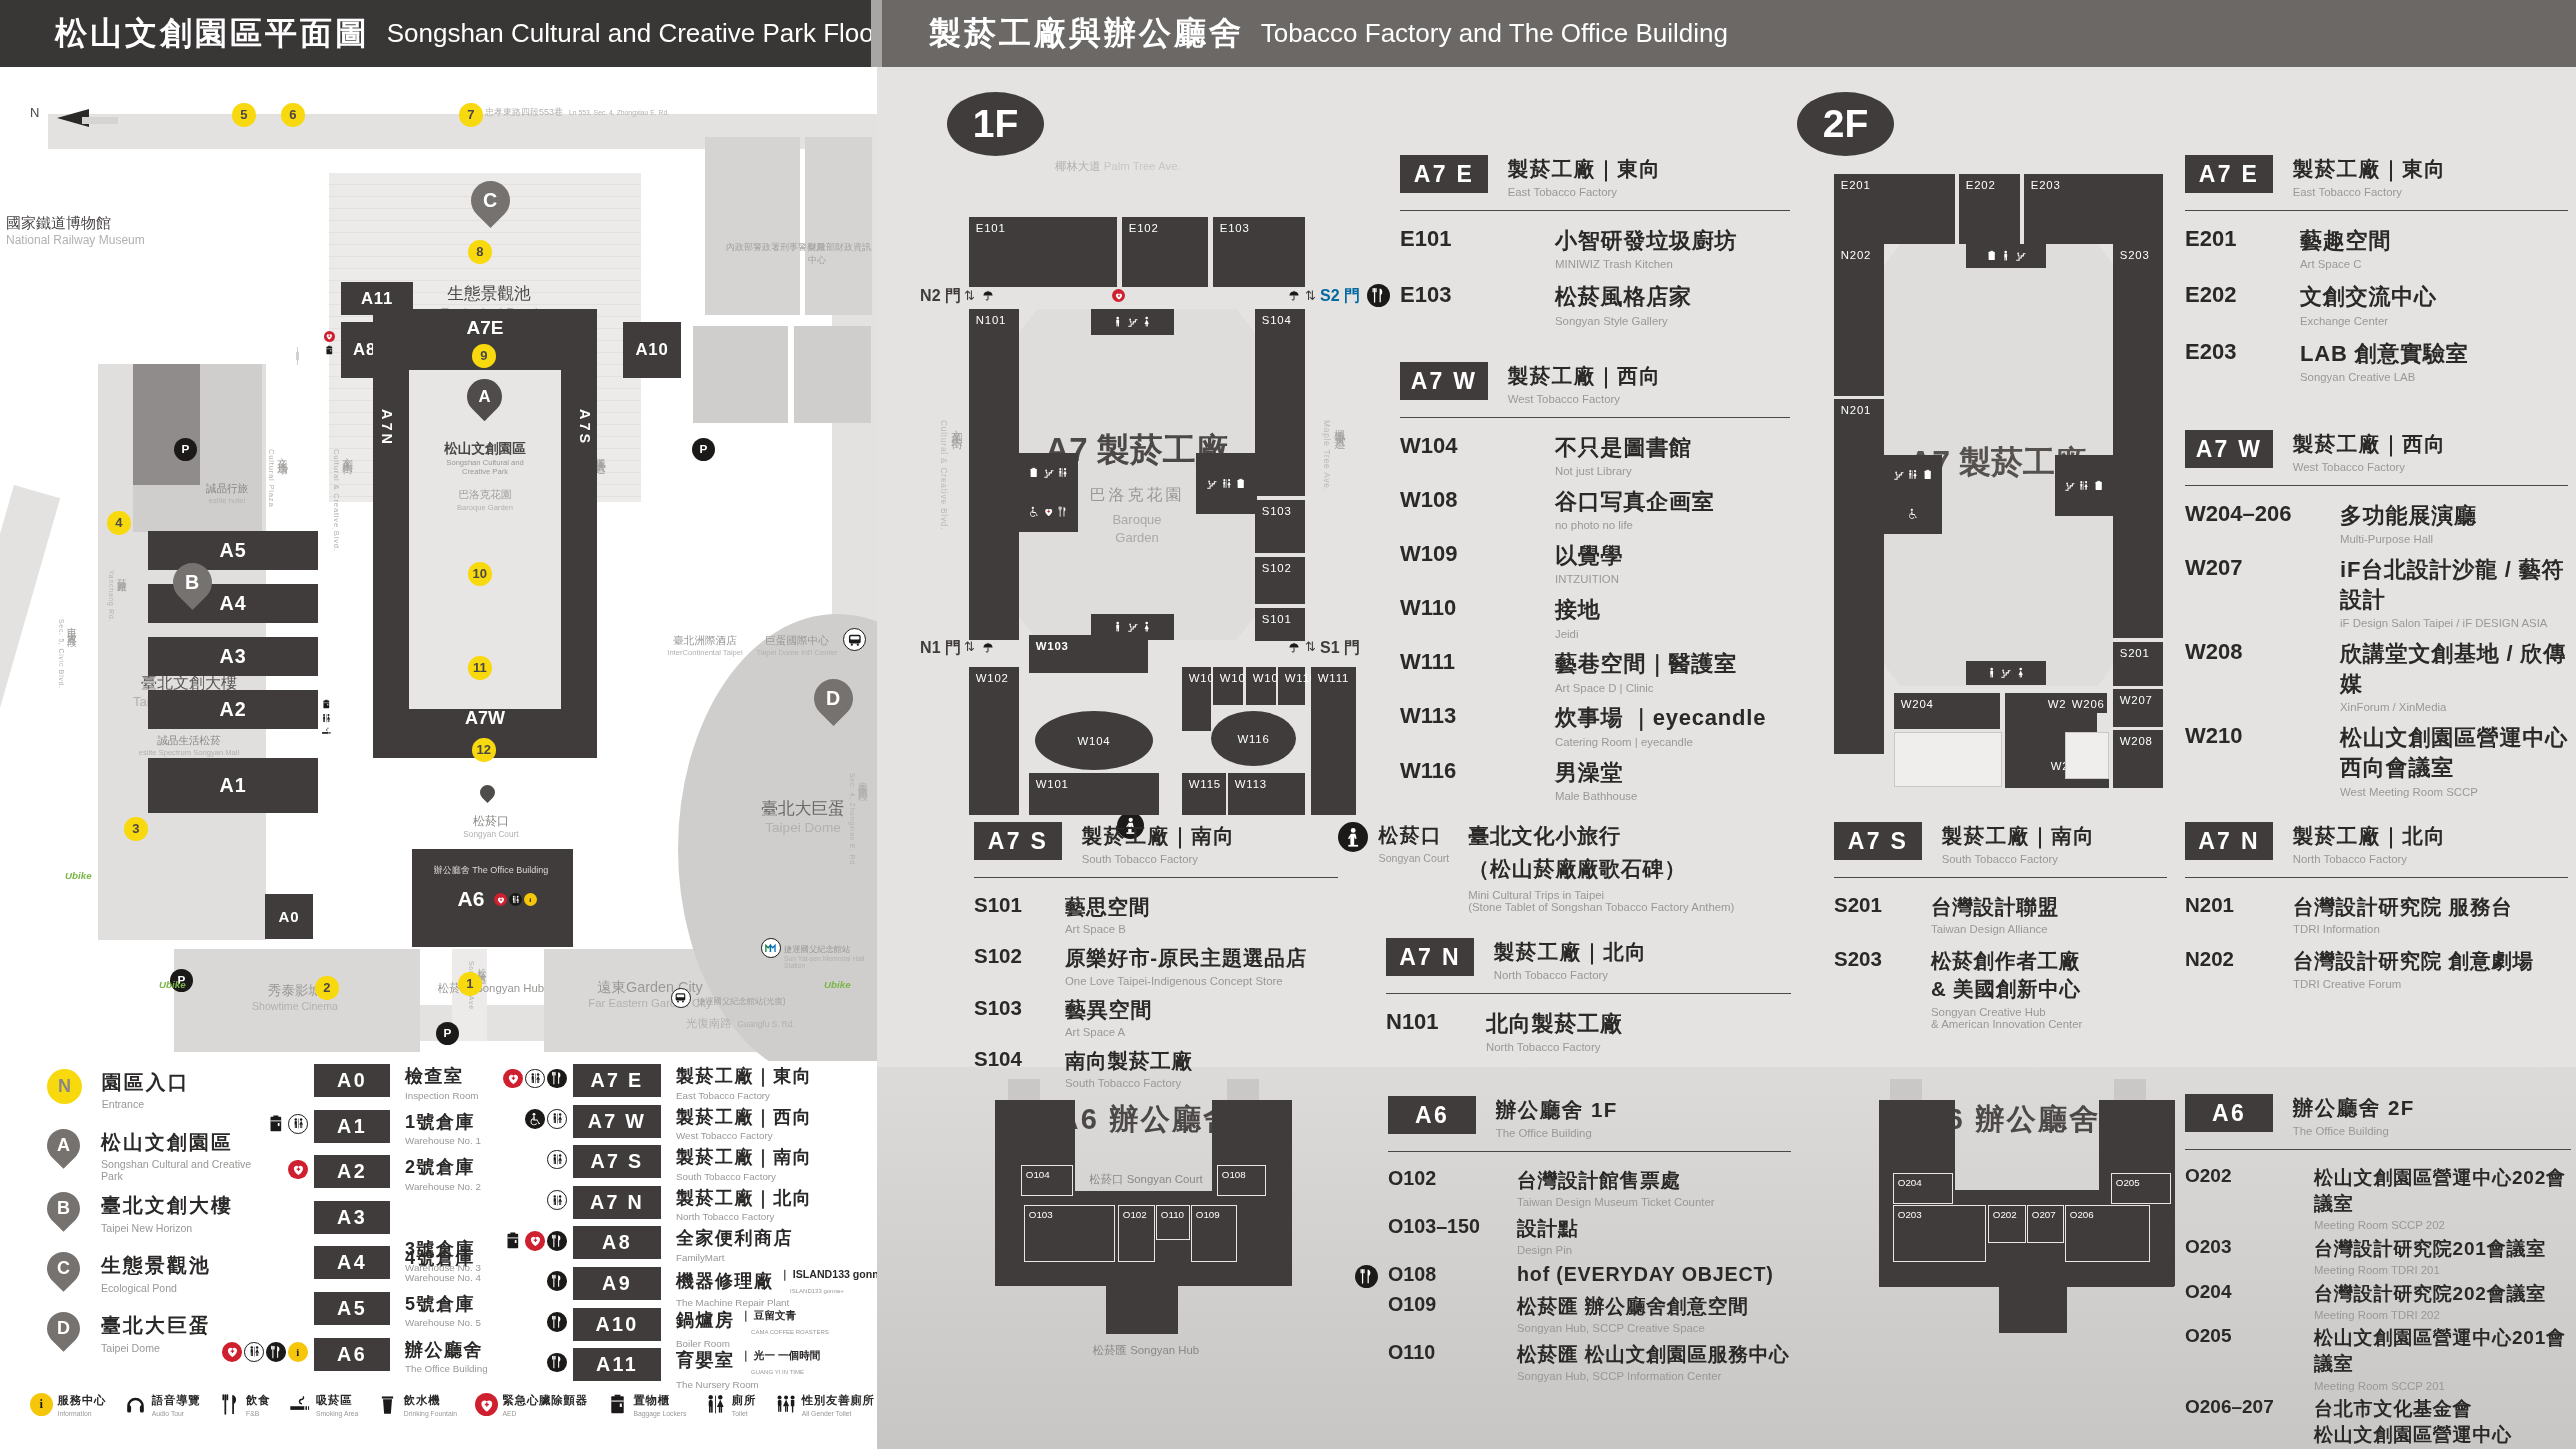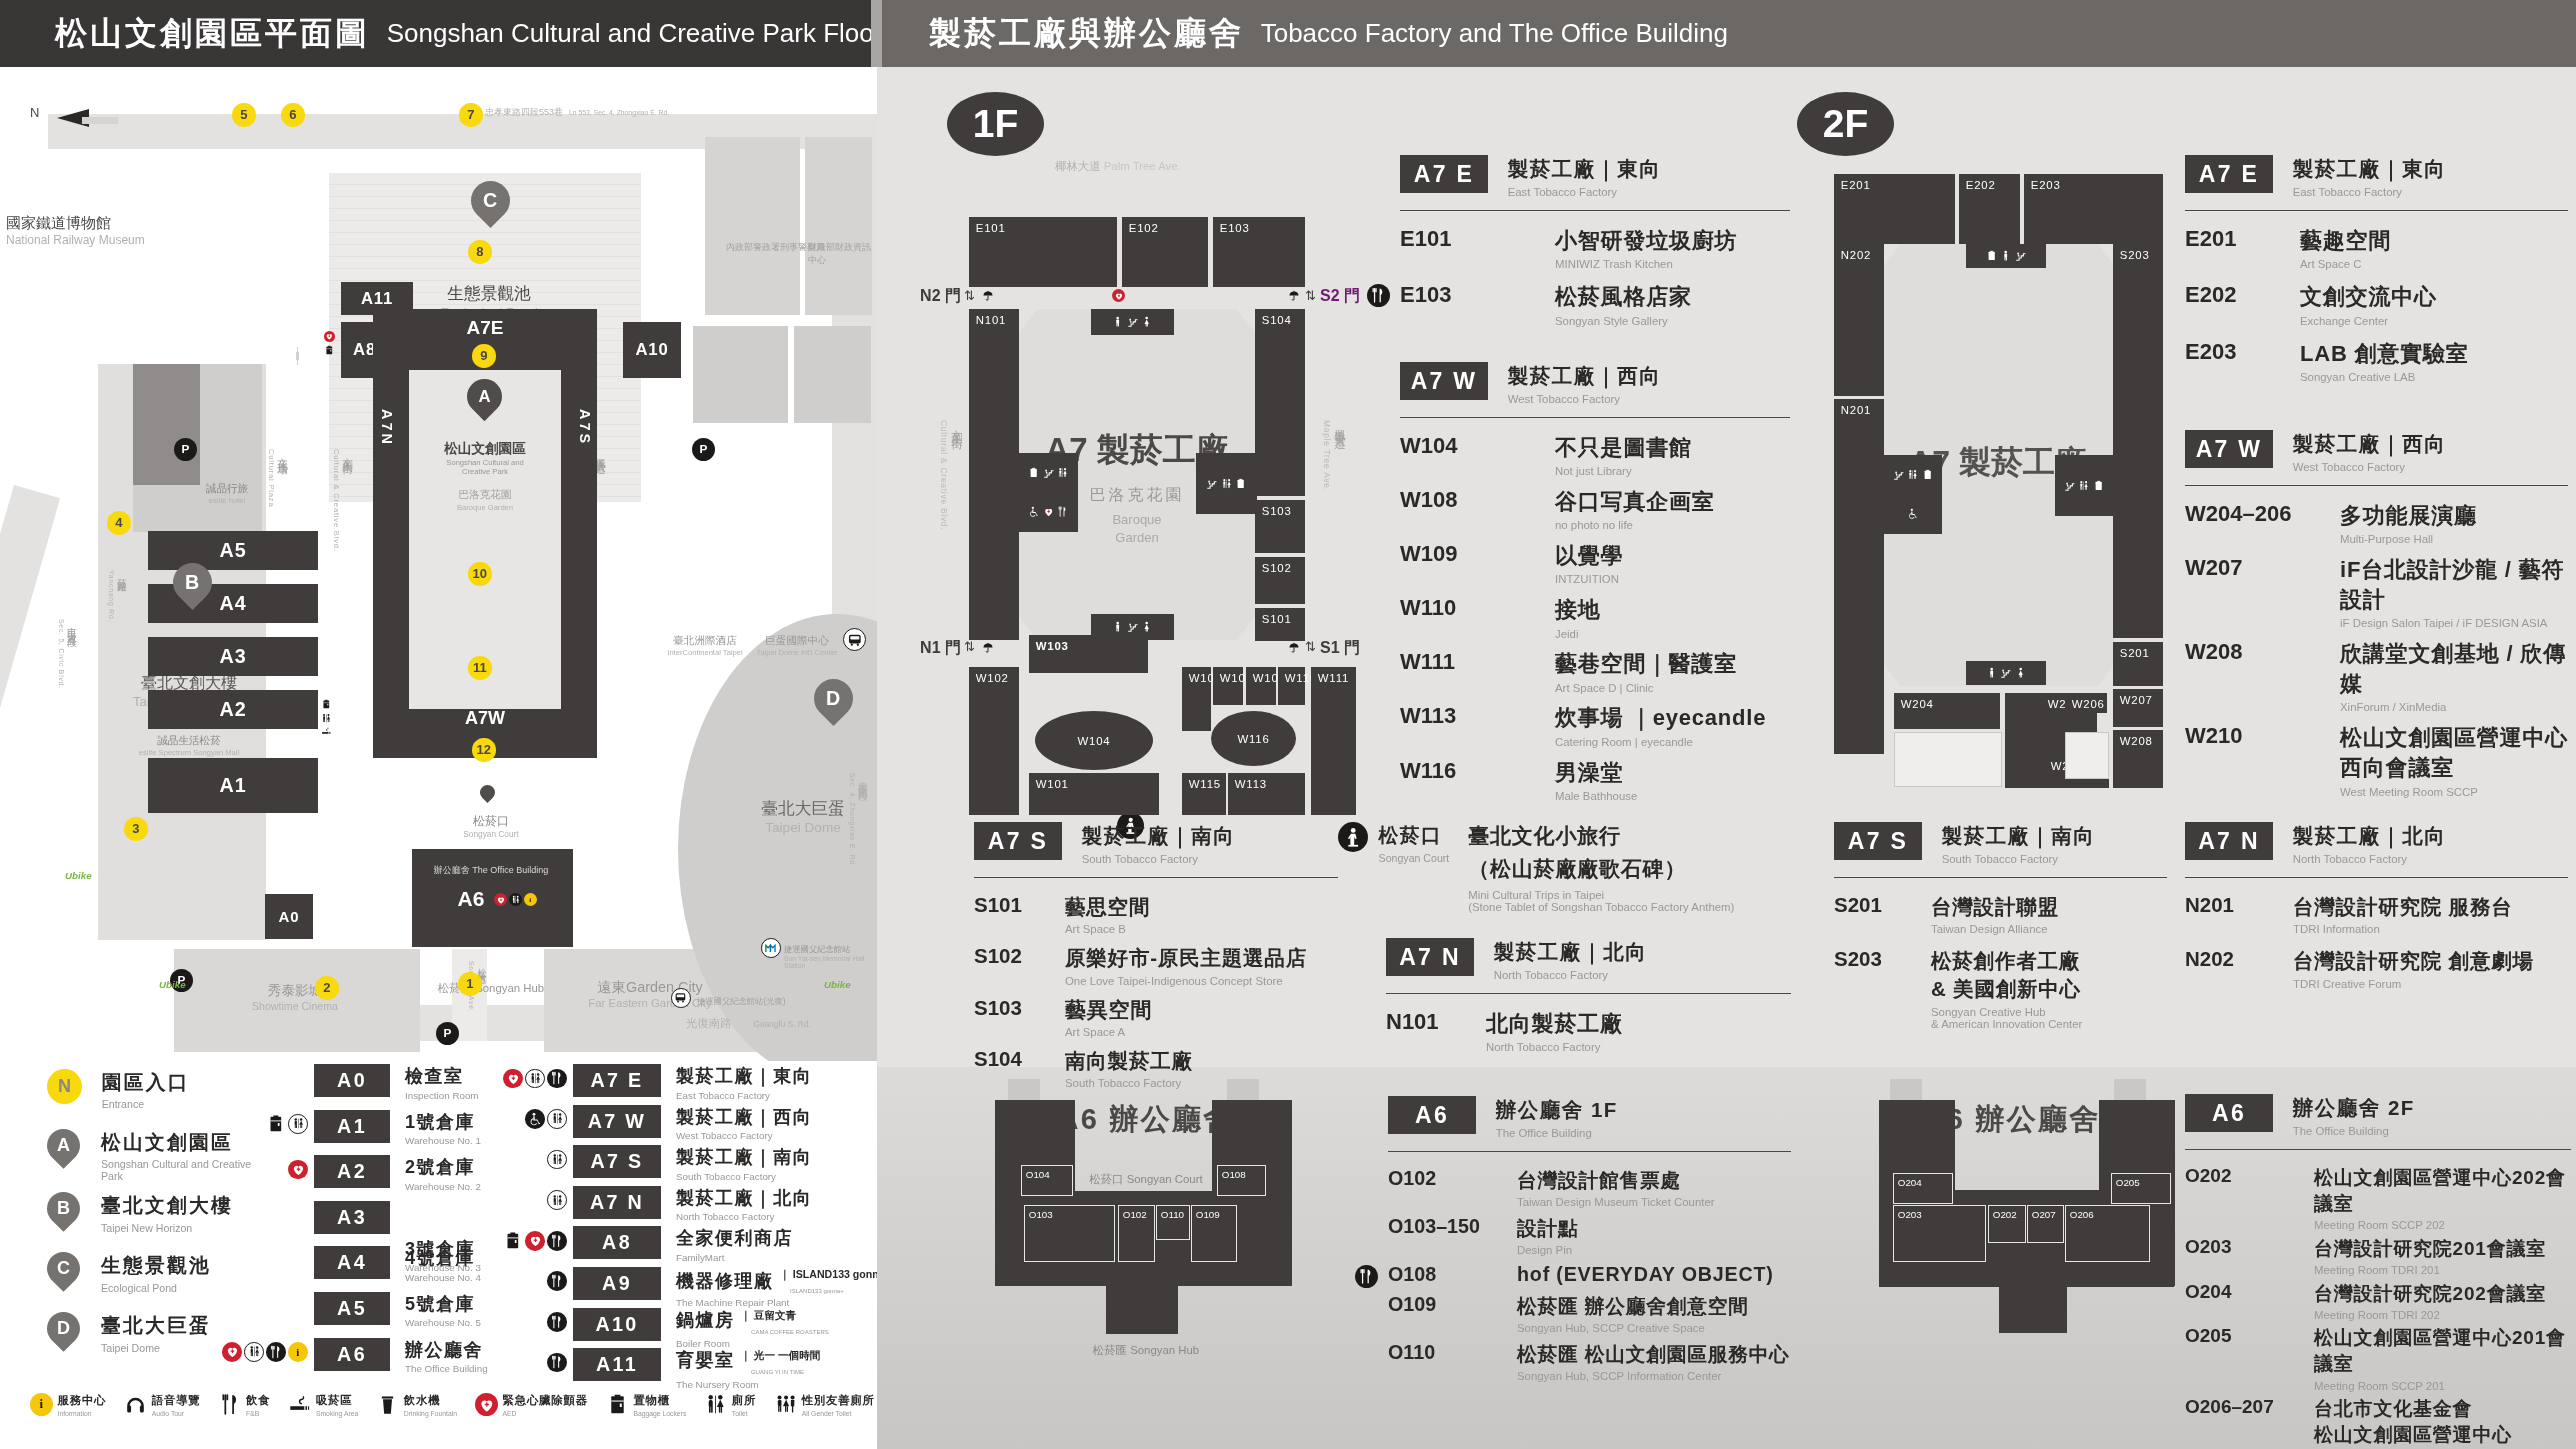--- a/index.html
+++ b/index.html
@@ -120,21 +120,21 @@
         <div style="font-size: 10.6px; color: rgb(179, 177, 175);">Showtime Cinema</div>
       </div>
       <div style="position: absolute; left: 468px; top: 894px; font-size: 9px; color: rgb(163, 161, 159); writing-mode: vertical-rl; letter-spacing: 2.3px;">
         <div>松菸大道</div>
         <div style="font-size: 6.8px; color: rgb(179, 177, 175); letter-spacing: 0.8px;">Songyan Ave.</div>
       </div>
       <div style="position: absolute; left: 650px; top: 911px; font-size: 14.4px; color: rgb(154, 152, 150); transform: translateX(-50%); text-align: center; white-space: nowrap;">
         <div>遠東Garden City</div>
         <div style="font-size: 11.4px; color: rgb(179, 177, 175);">Far Eastern Garden City</div>
       </div>
-      <div style="position: absolute; left: 686px; top: 949px; font-size: 11.4px; color: rgb(179, 177, 175);"><div style="display: inline;">光復南路</div><div style="font-size: 8.3px; color: rgb(179, 177, 175); display: inline; margin-left: 22px;">Guangfu S. Rd.</div></div>
+      <div style="position: absolute; left: 686px; top: 949px; font-size: 11.4px; color: rgb(179, 177, 175);"><div style="display: inline;">光復南路</div><div style="font-size: 8.3px; color: rgb(179, 177, 175); display: inline; margin-left: 6px;">Guangfu S. Rd.</div></div>
       <div style="position: absolute; left: 849px; top: 706px; font-size: 9.8px; color: rgb(179, 177, 175); writing-mode: vertical-rl; letter-spacing: 2.3px;">
         <div>忠孝東路四段</div>
         <div style="font-size: 6.8px; color: rgb(179, 177, 175); letter-spacing: 0.8px;">Sec. 4, Zhongxiao E. Rd.</div>
       </div>
       <div style="position: absolute; left: 803px; top: 730px; font-size: 16.7px; color: rgb(106, 103, 101); transform: translateX(-50%); text-align: center; white-space: nowrap;">
         <div>臺北大巨蛋</div>
         <div style="font-size: 13.6px; color: rgb(179, 177, 175);">Taipei Dome</div>
       </div>
       <div style="position: absolute; left: 705px; top: 567px; font-size: 10.6px; color: rgb(154, 152, 150); transform: translateX(-50%); text-align: center; white-space: nowrap;">
         <div>臺北洲際酒店</div>
@@ -1024,21 +1024,21 @@
       <div class="lb">W113</div>
     </div>
     <div class="rm-ell" style="position: absolute; left: 1035px; top: 711px; width: 118px; height: 59px; z-index: 2;">W104</div>
     <div class="rm-ell" style="position: absolute; left: 1211px; top: 711px; width: 85px; height: 55px; z-index: 2;">W116</div>
     <div style="position: absolute; left: 1019px; top: 309px; width: 236px; height: 331px; background: rgb(222, 221, 219); z-index: 1; clip-path: polygon(8% 0px, 92% 0px, 100% 7%, 100% 93%, 92% 100%, 8% 100%, 0px 93%, 0px 7%);"></div>
     <div style="position: absolute; left: 1137px; top: 428px; font-size: 33px; font-weight: bold; color: rgb(75, 72, 71); z-index: 2; white-space: nowrap; transform: translateX(-50%);">A7 製菸工廠</div>
     <div style="position: absolute; left: 1137px; top: 485px; font-size: 16px; color: rgb(154, 152, 150); z-index: 2; white-space: nowrap; transform: translateX(-50%); letter-spacing: 3px;">巴洛克花園</div>
     <div style="position: absolute; left: 1137px; top: 512px; font-size: 13px; color: rgb(171, 169, 167); z-index: 2; transform: translateX(-50%);">Baroque</div>
     <div style="position: absolute; left: 1137px; top: 530px; font-size: 13px; color: rgb(171, 169, 167); z-index: 2; transform: translateX(-50%);">Garden</div>
     <div style="position: absolute; left: 879px; top: 286px; width: 82px; font-size: 16px; font-weight: bold; color: rgb(63, 60, 59); z-index: 3; white-space: nowrap; text-align: right;">N2 門</div>
-    <div style="position: absolute; left: 1320px; top: 286px; width: 82px; font-size: 16px; font-weight: bold; color: #701a75; z-index: 3; white-space: nowrap; text-align: left;">S2 門</div>
+    <div style="position: absolute; left: 1320px; top: 286px; width: 82px; font-size: 16px; font-weight: bold; color: #0369a1; z-index: 3; white-space: nowrap; text-align: left;">S2 門</div>
     <div style="position: absolute; left: 879px; top: 638px; width: 82px; font-size: 16px; font-weight: bold; color: rgb(63, 60, 59); z-index: 3; white-space: nowrap; text-align: right;">N1 門</div>
     <div style="position: absolute; left: 1320px; top: 638px; width: 82px; font-size: 16px; font-weight: bold; color: rgb(63, 60, 59); z-index: 3; white-space: nowrap; text-align: left;">S1 門</div>
     <div style="position: absolute; left: 964px; top: 288px; font-size: 13px; color: rgb(63, 60, 59); z-index: 3;">⇅</div>
     <div style="position: absolute; left: 1305px; top: 288px; font-size: 13px; color: rgb(63, 60, 59); z-index: 3;">⇅</div>
     <div style="position: absolute; left: 964px; top: 639px; font-size: 13px; color: rgb(63, 60, 59); z-index: 3;">⇅</div>
     <div style="position: absolute; left: 1305px; top: 639px; font-size: 13px; color: rgb(63, 60, 59); z-index: 3;">⇅</div>
     <span class="ic" style="position: absolute; left: 982px; top: 290px; width: 12px; height: 12px; box-sizing: border-box; color: rgb(28, 26, 25);">
       <svg viewBox="0 0 24 24" fill="currentColor">
         <path d="M12 2.8a9.2 9.2 0 0 1 9.2 8.3H2.8A9.2 9.2 0 0 1 12 2.8z"></path>
         <path d="M12 11.1v7.5a1.9 1.9 0 0 1-3.8 0" fill="none" stroke="currentColor" stroke-width="1.8"></path>

